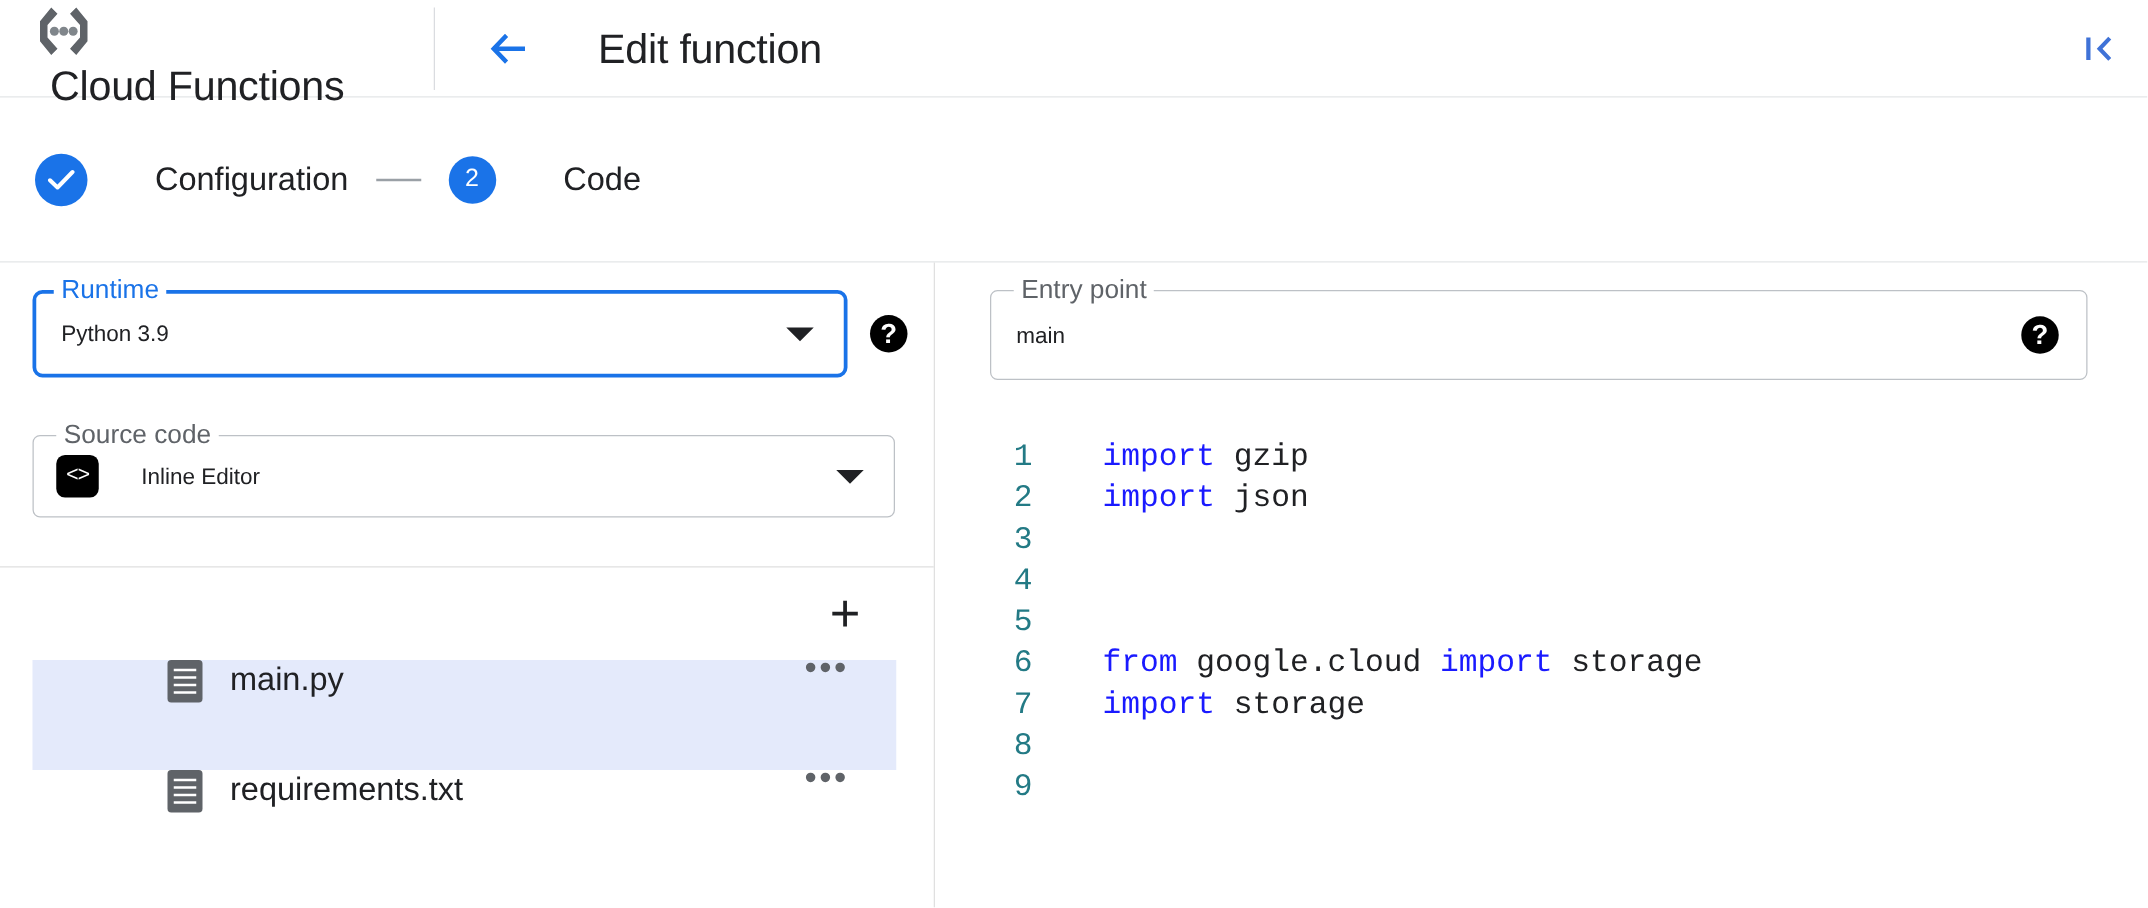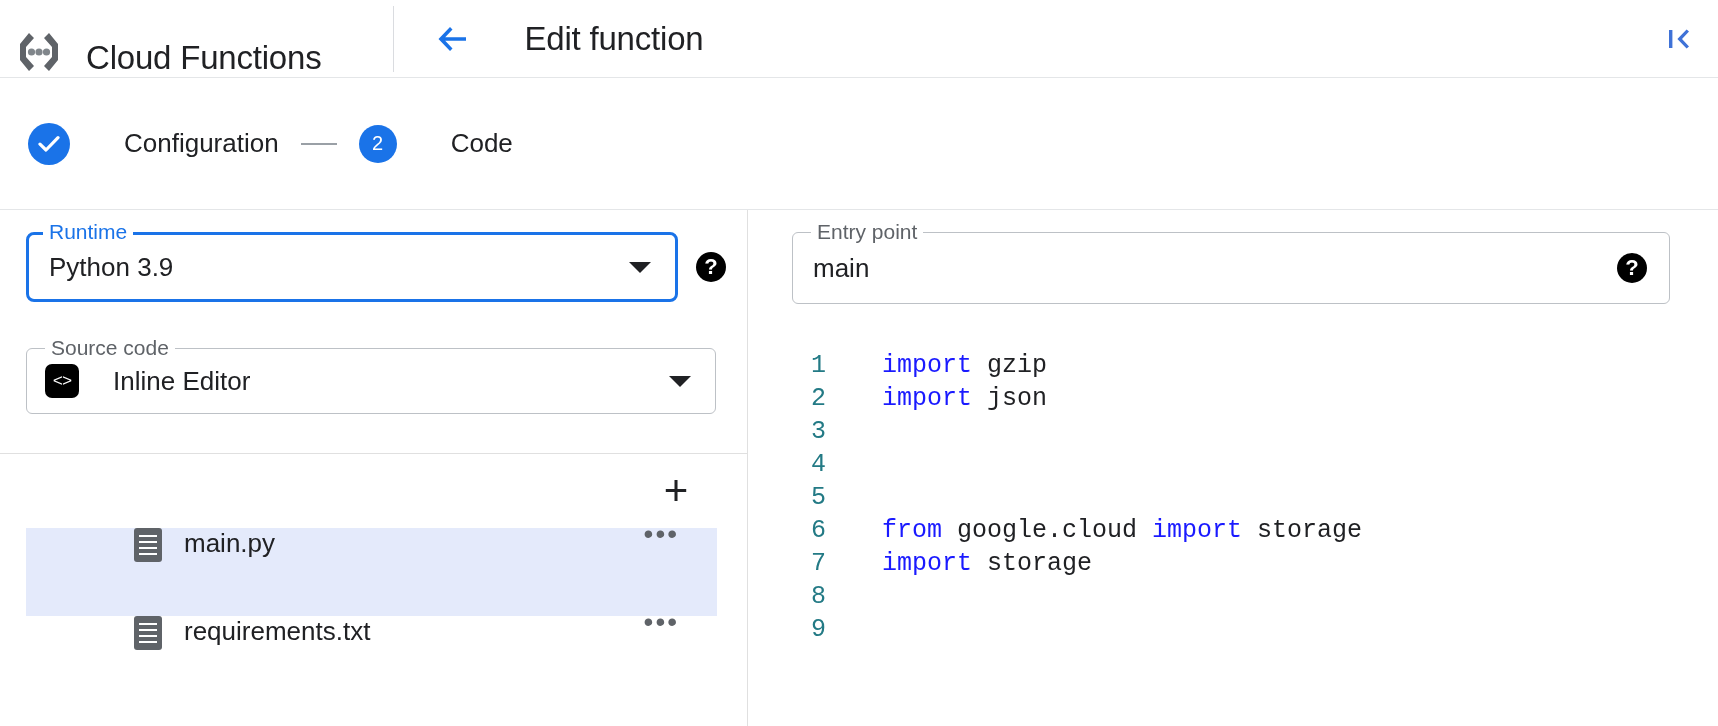--- a/index.html
+++ b/index.html
@@ -18,23 +18,24 @@
   
   .appbar {
     position: relative;
     height: 78px;
     display: flex;
     align-items: center;
     background: #fff;
     border-bottom: 1px solid #e4e6e8;
   }
   .brand {
-    display: flex; align-items: flex-end;
-    padding-left: 10px;
+    display: flex; align-items: flex-start;
+    padding-left: 22px;
     height: 100%;
+    flex-direction: column;
   }
   .brand-logo {
     width: 58px; height: 50px;
     display: flex; align-items: center; justify-content: center;
     flex: none;
   }
   .brand-title {
     font-size: 33px;
     color: #202124;
     margin-left: 18px;
@@ -150,21 +151,21 @@
     color: #5f6368;
     white-space: nowrap;
   }
   .field.focused .field-legend {
     color: #1a73e8;
     left: 14px;
     top: -15px;
     font-weight: 400;
   }
   .field-value {
-    font-size: 26px;
+    font-size: 18px;
     color: #202124;
     padding-left: 20px;
     white-space: nowrap;
   }
   .field-spacer { flex: 1 1 auto; }
 
   .caret-down {
     width: 0; height: 0;
     border-left: 11px solid transparent;
     border-right: 11px solid transparent;

